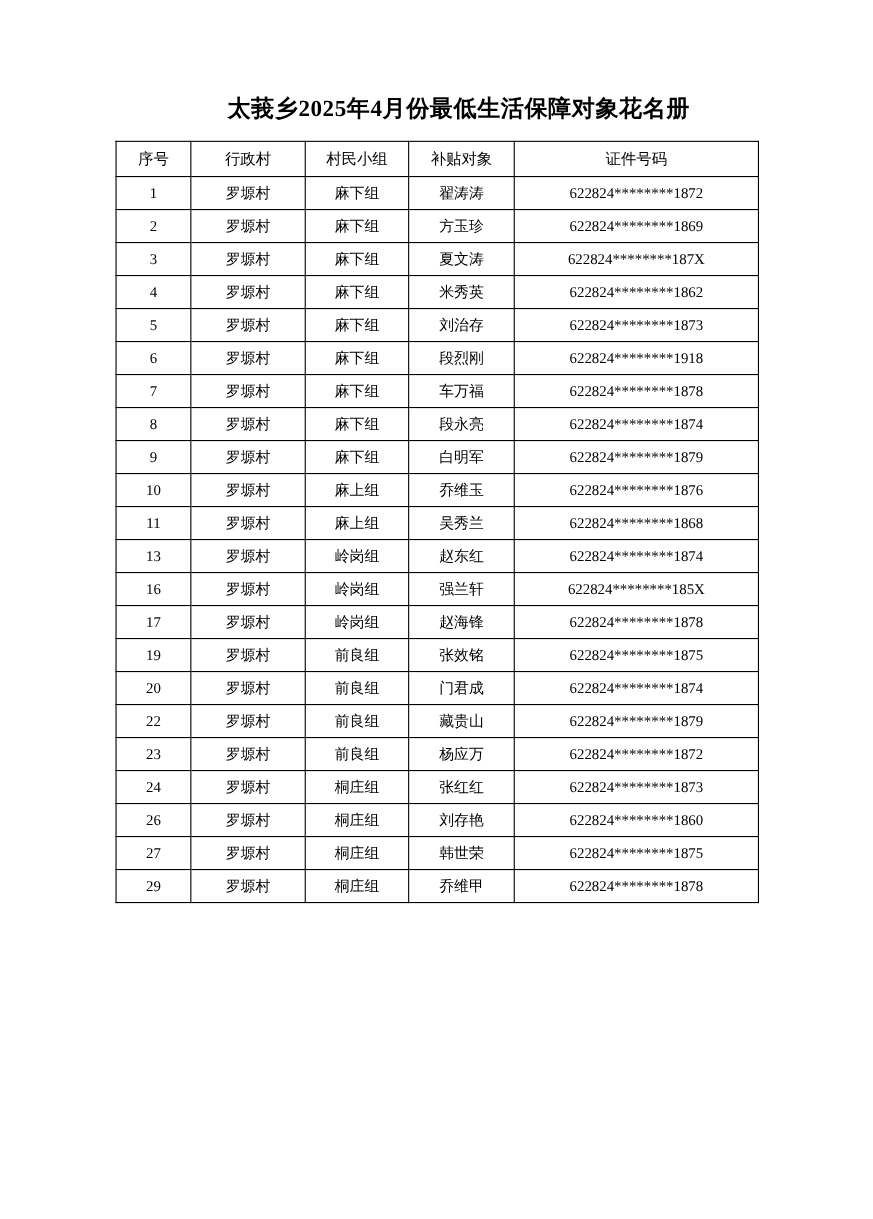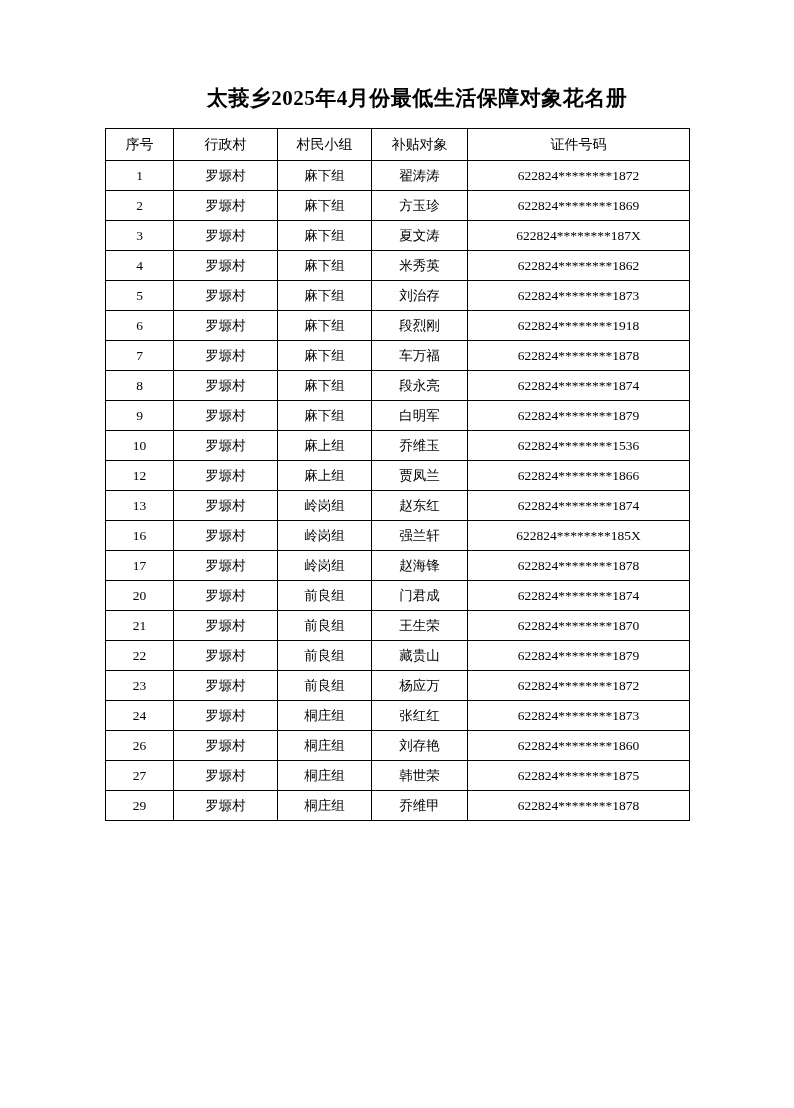--- a/index.html
+++ b/index.html
@@ -158,28 +158,28 @@
             <td>罗塬村</td>
             <td>麻下组</td>
             <td>白明军</td>
             <td class="idnum">622824********1879</td>
           </tr>
           <tr>
             <td>10</td>
             <td>罗塬村</td>
             <td>麻上组</td>
             <td>乔维玉</td>
-            <td class="idnum">622824********1536</td>
-          </tr>
-          <tr>
-            <td>12</td>
+            <td class="idnum">622824********1876</td>
+          </tr>
+          <tr>
+            <td>11</td>
             <td>罗塬村</td>
             <td>麻上组</td>
-            <td>贾凤兰</td>
-            <td class="idnum">622824********1866</td>
+            <td>吴秀兰</td>
+            <td class="idnum">622824********1868</td>
           </tr>
           <tr>
             <td>13</td>
             <td>罗塬村</td>
             <td>岭岗组</td>
             <td>赵东红</td>
             <td class="idnum">622824********1874</td>
           </tr>
           <tr>
             <td>16</td>
@@ -189,32 +189,32 @@
             <td class="idnum">622824********185X</td>
           </tr>
           <tr>
             <td>17</td>
             <td>罗塬村</td>
             <td>岭岗组</td>
             <td>赵海锋</td>
             <td class="idnum">622824********1878</td>
           </tr>
           <tr>
+            <td>19</td>
+            <td>罗塬村</td>
+            <td>前良组</td>
+            <td>张效铭</td>
+            <td class="idnum">622824********1875</td>
+          </tr>
+          <tr>
             <td>20</td>
             <td>罗塬村</td>
             <td>前良组</td>
             <td>门君成</td>
             <td class="idnum">622824********1874</td>
-          </tr>
-          <tr>
-            <td>21</td>
-            <td>罗塬村</td>
-            <td>前良组</td>
-            <td>王生荣</td>
-            <td class="idnum">622824********1870</td>
           </tr>
           <tr>
             <td>22</td>
             <td>罗塬村</td>
             <td>前良组</td>
             <td>藏贵山</td>
             <td class="idnum">622824********1879</td>
           </tr>
           <tr>
             <td>23</td>

